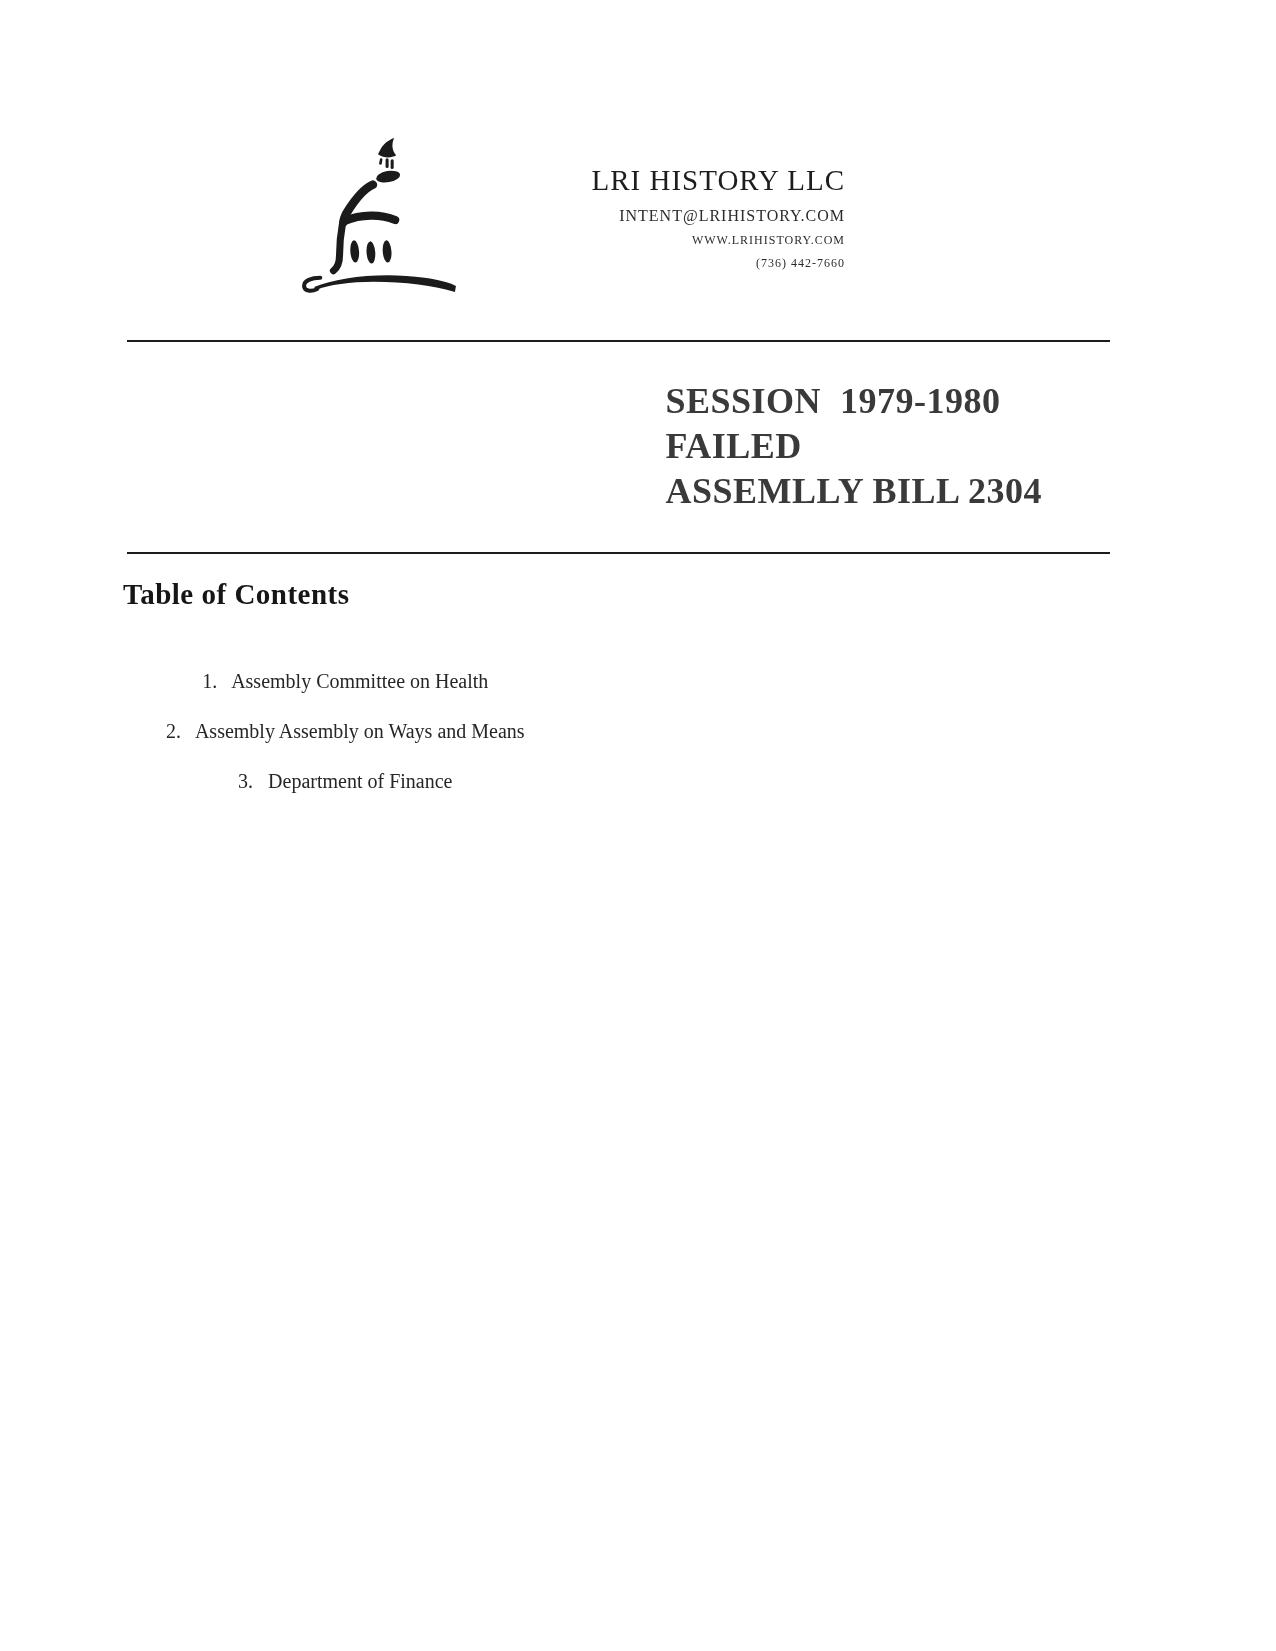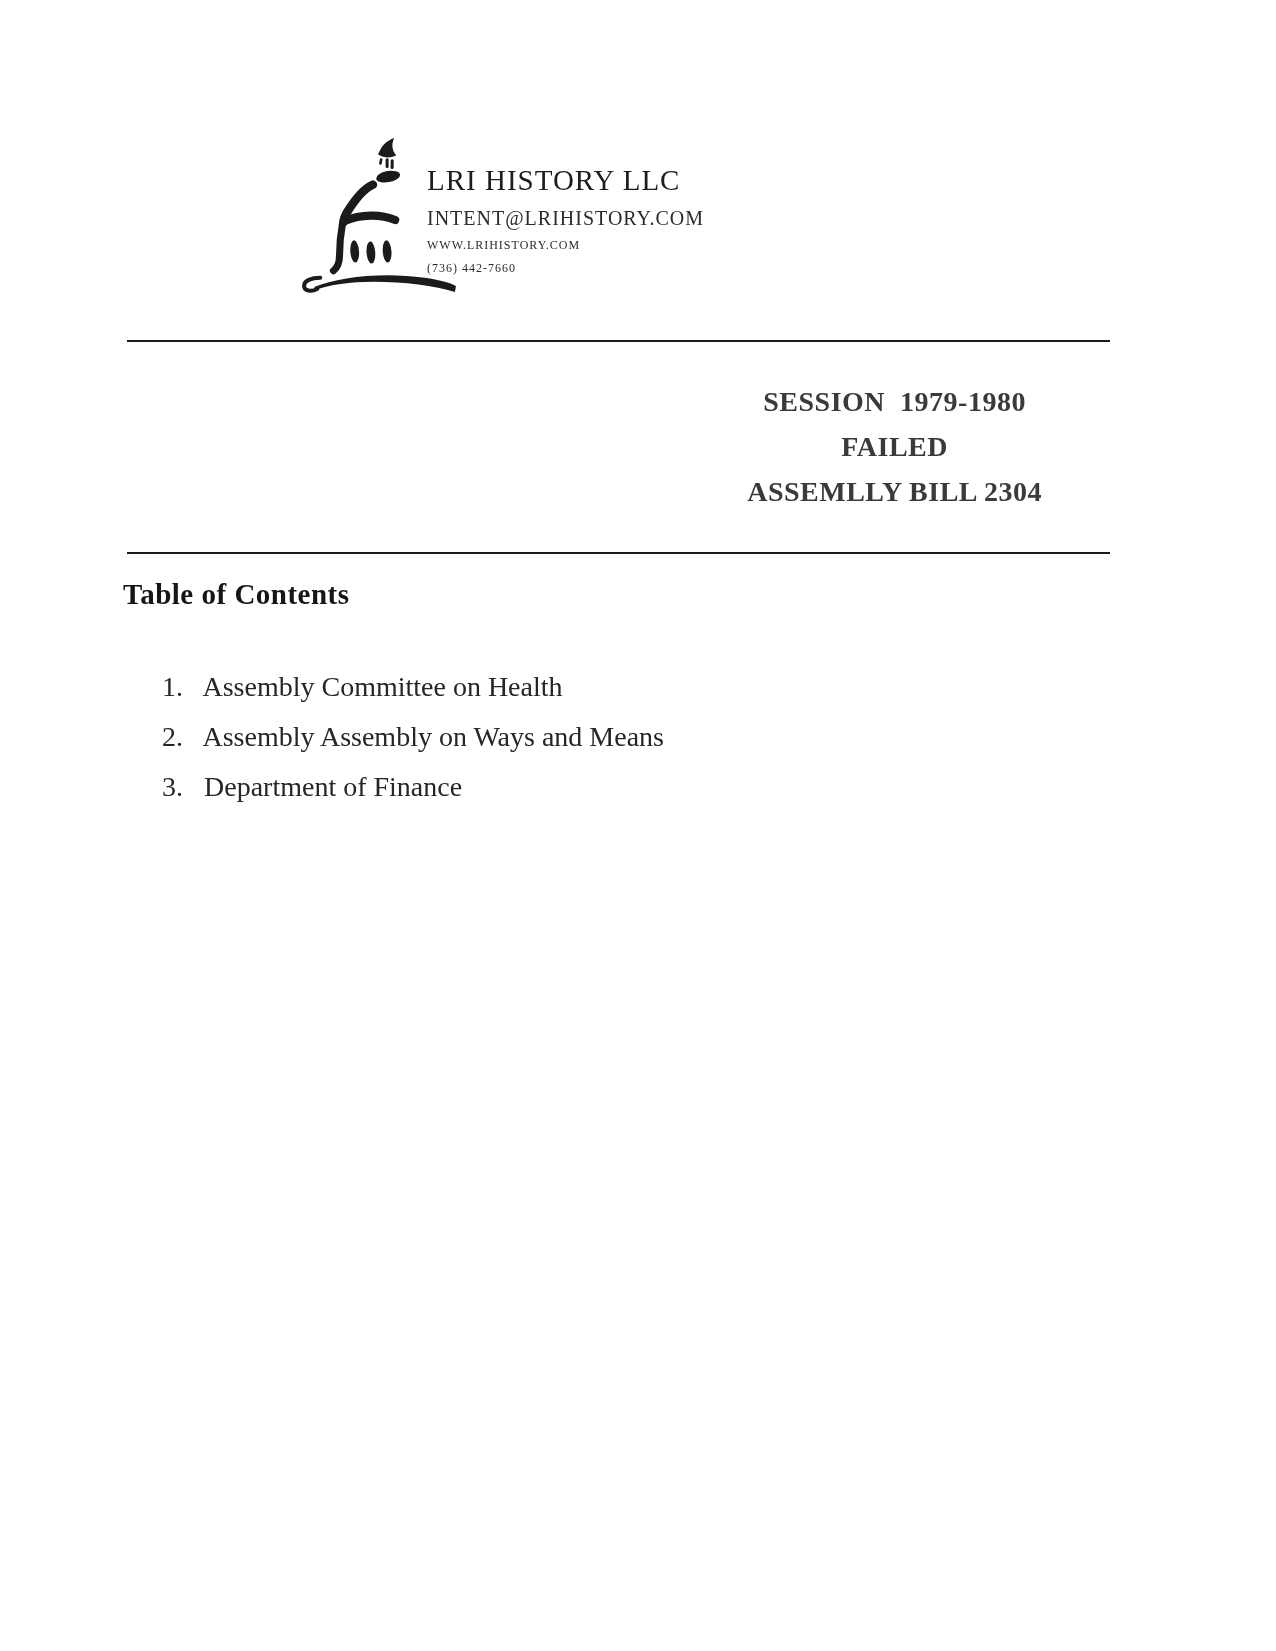--- a/index.html
+++ b/index.html
@@ -22,34 +22,34 @@
     position: absolute;
     left: 298px;
     top: 132px;
     width: 162px;
     height: 162px;
   }
   .logo svg { width: 100%; height: 100%; }
 
   .letterhead {
     position: absolute;
-    left: 427px;
+    left: 465px;
     top: 164px;
     width: 380px;
-    text-align: left;
+    text-align: right;
   }
   .company-name {
     font-size: 29px;
     letter-spacing: 1px;
     color: #1d1d1d;
     margin-bottom: 10px;
     white-space: nowrap;
   }
   .company-line {
-    font-size: 20px;
+    font-size: 16px;
     letter-spacing: 1px;
     color: #2b2b2b;
     margin-bottom: 8px;
     white-space: nowrap;
   }
   .company-line.small { font-size: 12px; }
 
   
   .rule {
     position: absolute;
@@ -59,23 +59,23 @@
     background: #1c1c1c;
   }
   .rule-top { top: 340px; }
   .rule-bottom { top: 552px; }
 
   
   .session {
     position: absolute;
     right: 234px;
     top: 379px;
-    text-align: center;
+    text-align: left;
     font-weight: bold;
-    font-size: 28px;
+    font-size: 36px;
     line-height: 45px;
     color: #3a3a3a;
     letter-spacing: 0.5px;
   }
   .session div { white-space: pre; }
 
   
   .toc-heading {
     position: absolute;
     left: 123px;
@@ -84,26 +84,27 @@
     font-size: 29px;
     font-weight: bold;
     color: #161616;
     letter-spacing: 0.5px;
     white-space: nowrap;
   }
   .toc-list {
     position: absolute;
     left: 145px;
     top: 645px;
-    margin: 17px;
+    margin: 11px;
     padding: 0;
     list-style: none;
-    font-size: 28px;
+    font-size: 20px;
     line-height: 50px;
     color: #262626;
+    text-align: center;
   }
   .toc-item { white-space: nowrap; }
   .toc-item .num {
     display: inline-block;
     width: 35px;
   }
 </style>
 </head>
 <body>
 

